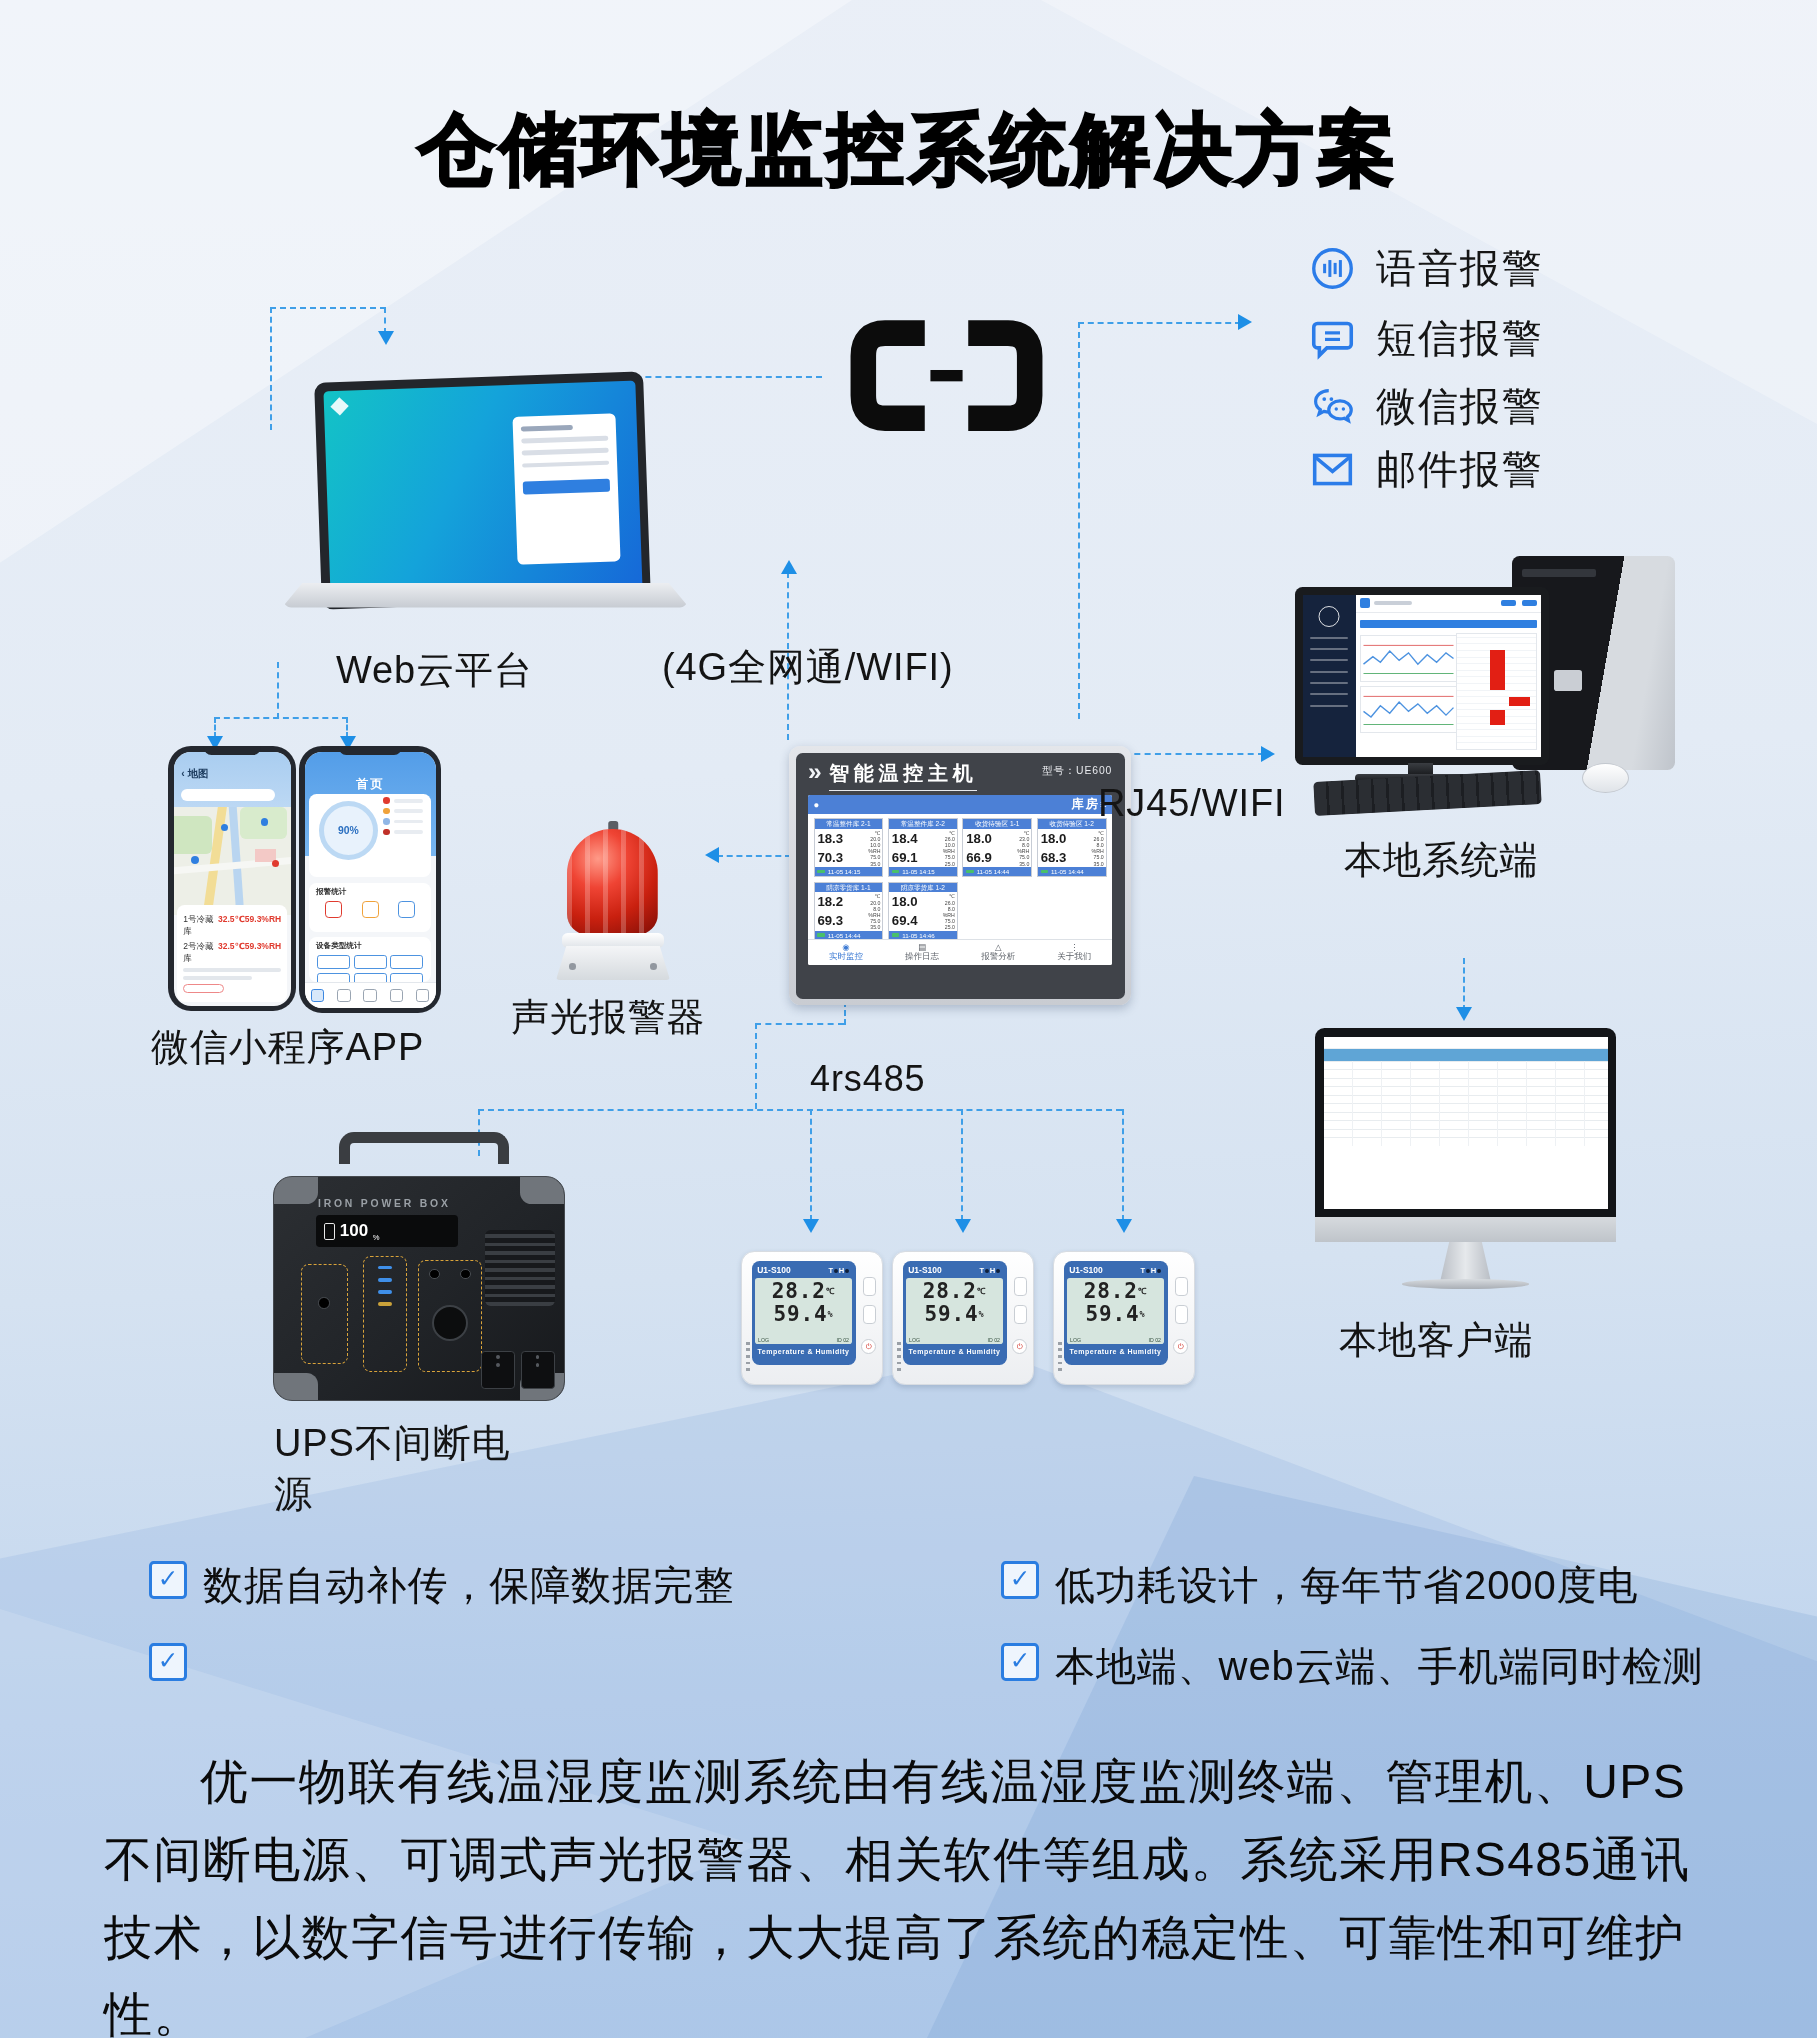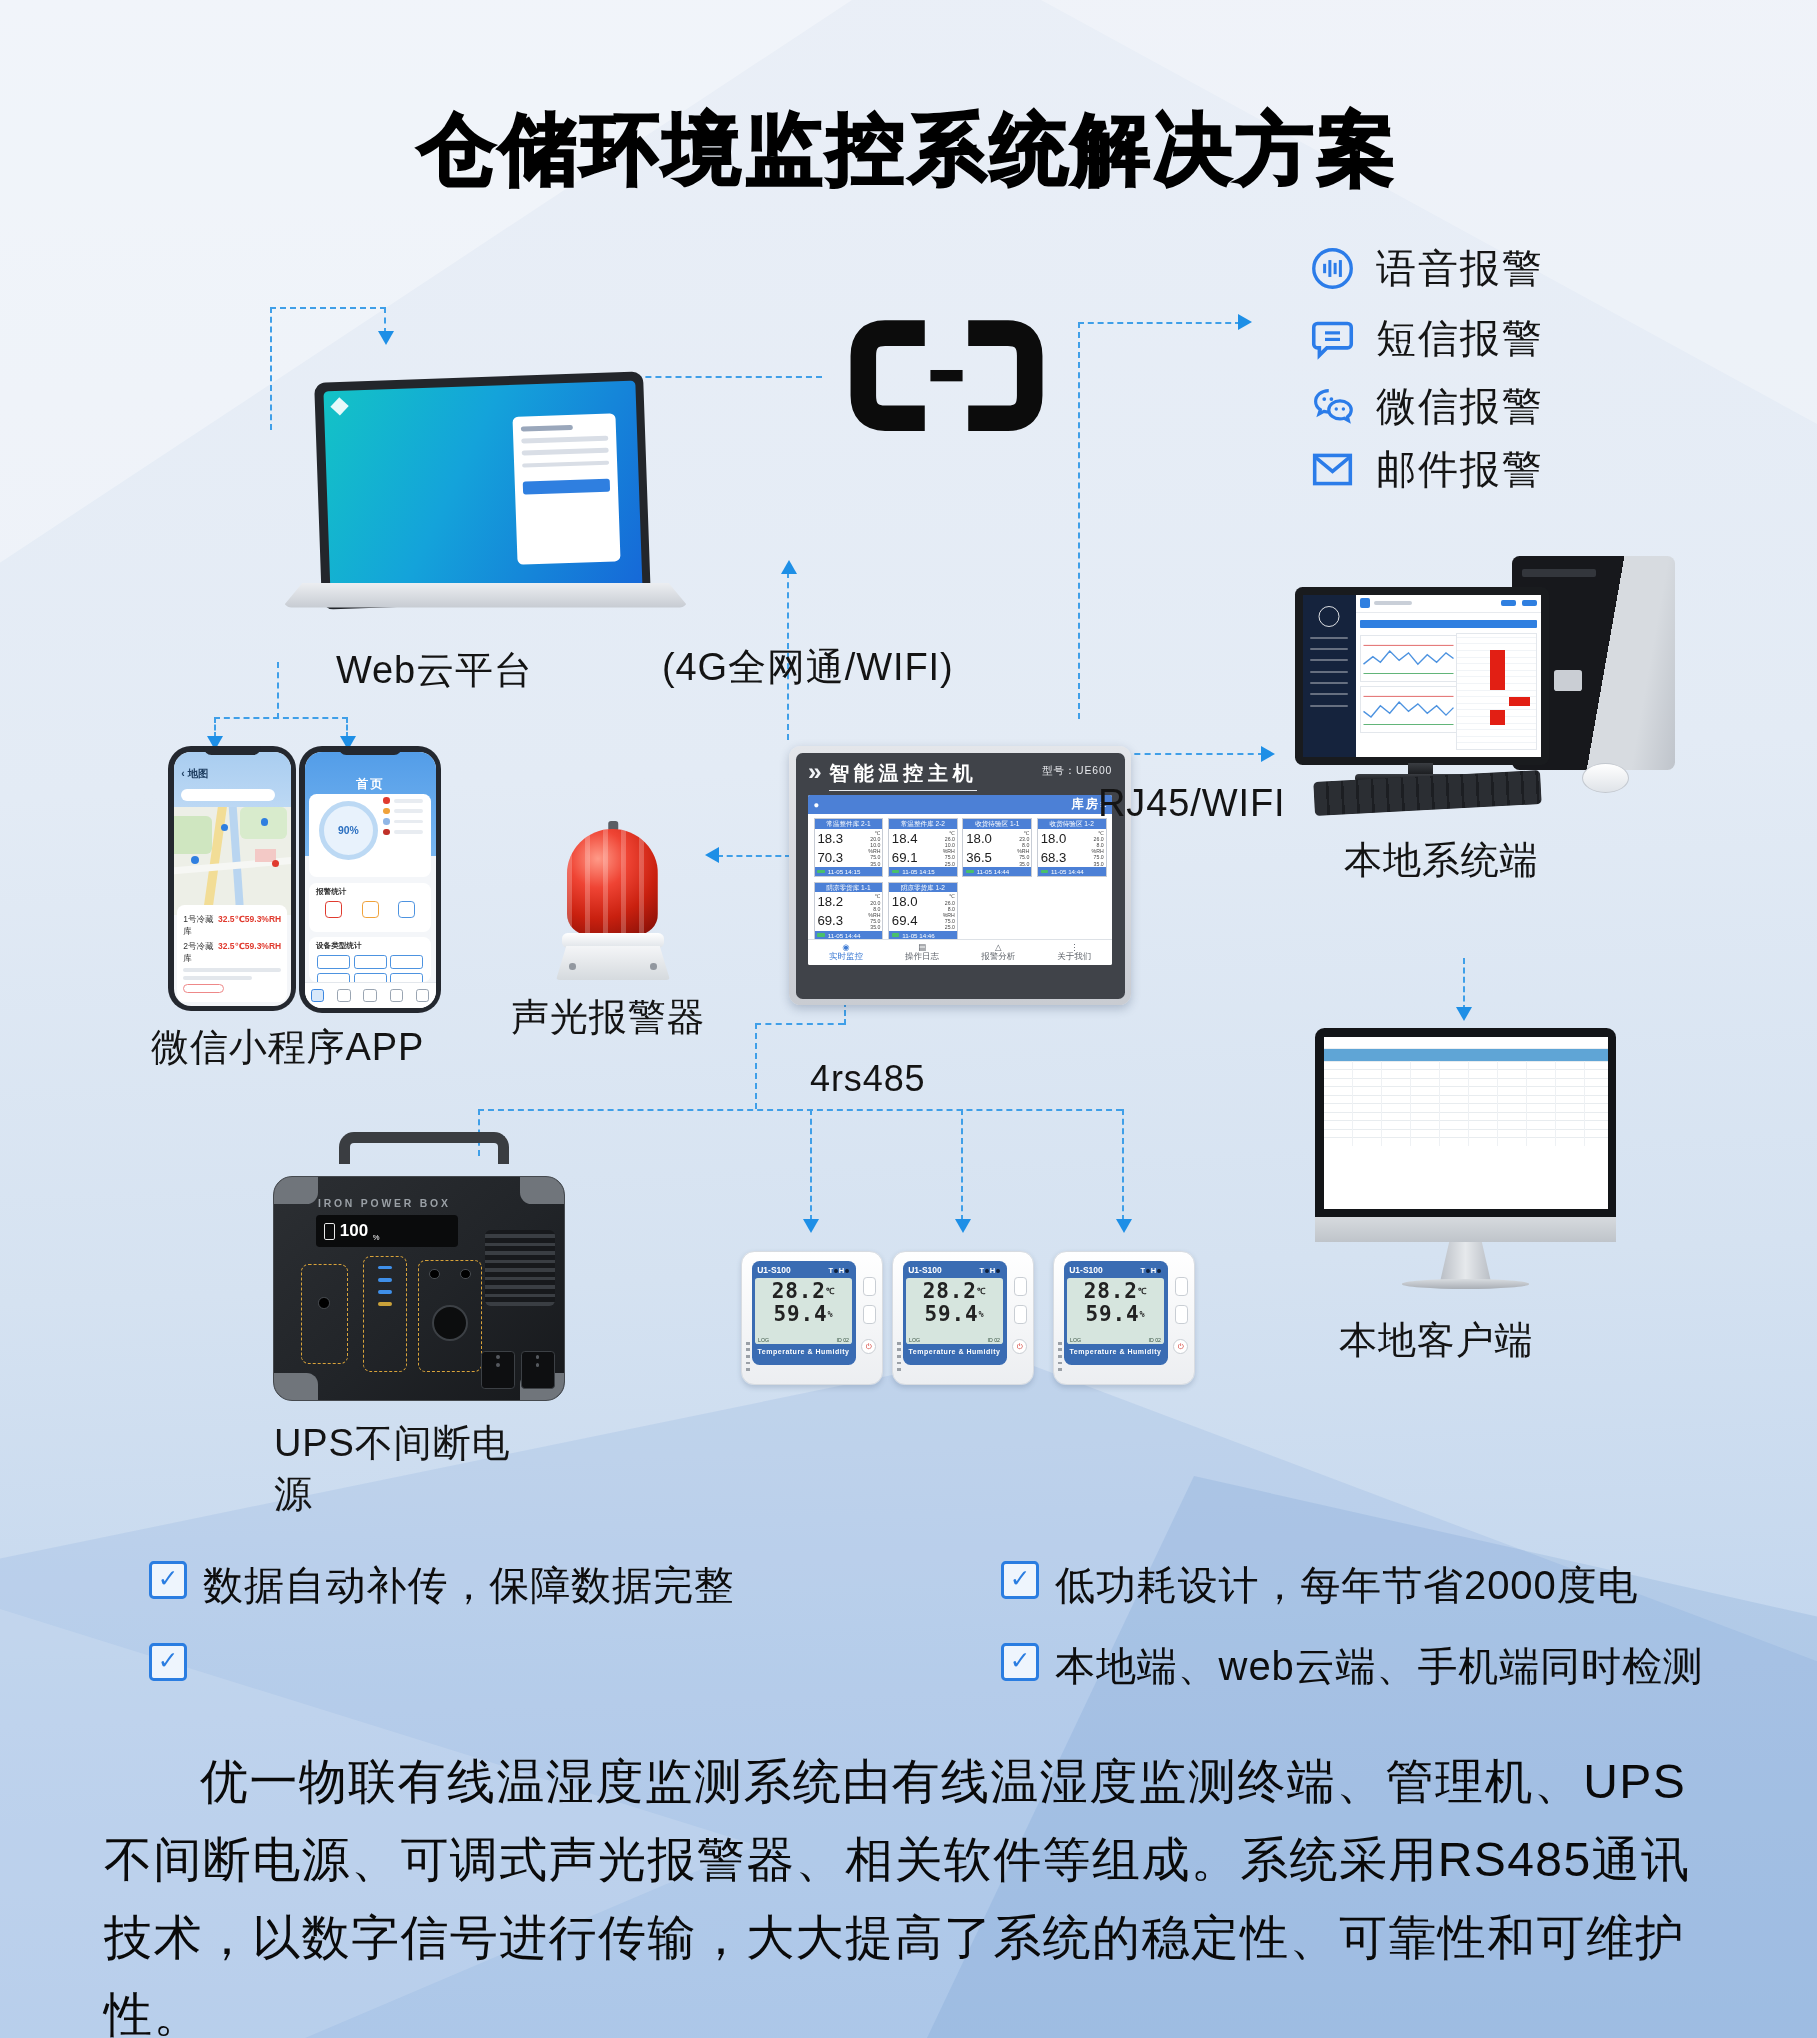--- a/index.html
+++ b/index.html
@@ -85,21 +85,21 @@
   .host-screen{position:absolute;left:12.3px;right:12.3px;top:42px;height:170px;background:#fff;border-radius:1.9px;overflow:hidden;display:flex;flex-direction:column;}
   .zone-bar{height:19px;background:#4c80d6;color:#fff;display:flex;align-items:center;padding:0 5.7px;flex:0 0 auto;}
   .zone-name{flex:1;text-align:right;font-size:12.3px;font-weight:bold;letter-spacing:1.9px;}
   .zone-pin{font-size:9.5px;}
   .zone-menu{font-size:11.4px;}
   .tiles{flex:1;display:grid;grid-template-columns:repeat(4,1fr);grid-auto-rows:59px;gap:4.7px;padding:4.7px 5.7px;}
   .tile{border:0.9px solid #c7ccd5;display:flex;flex-direction:column;background:#fff;}
   .tile-h{background:#4c80d6;color:#fff;font-size:6.6px;height:10.4px;line-height:10.4px;text-align:center;white-space:nowrap;overflow:hidden;}
   .tile-b{flex:1;display:flex;}
   .tile-big{flex:1;display:flex;flex-direction:column;justify-content:space-around;padding-left:2.8px;}
-  .tile-big div{font-size:13.2px;font-weight:normal;color:#1c1c1c;line-height:13.2px;}
+  .tile-big div{font-size:13.2px;font-weight:bold;color:#1c1c1c;line-height:13.2px;}
   .tile-sm{width:21px;font-size:5.2px;color:#444;text-align:right;padding-right:1.9px;line-height:6.2px;padding-top:0.9px;}
   .tile-f{background:#4c80d6;height:10.4px;display:flex;align-items:center;gap:2.8px;padding:0 2.8px;}
   .tile-batt{width:7.6px;height:3.8px;background:#49c06a;border-radius:0.9px;}
   .tile-time{color:#fff;font-size:6.2px;white-space:nowrap;}
   .host-nav{position:absolute;left:0;right:0;bottom:0;height:24.6px;background:#fff;border-top:0.9px solid #dde1e6;display:flex;}
   .host-nav .itm{flex:1;display:flex;flex-direction:column;align-items:center;justify-content:center;font-size:8.5px;color:#5a5f66;line-height:9.5px;}
   .host-nav .itm .ic{font-size:8.5px;}
   .host-nav .itm.active{color:#3d7bd4;}
   
   .tower{position:absolute;left:1512px;top:556px;width:163px;height:214px;border-radius:7.6px;overflow:hidden;background:linear-gradient(100deg,#17181c 0 56%,#d7dbe0 56% 78%,#bfc4cb 100%);}
@@ -447,21 +447,21 @@
                 <span class="tile-batt"></span>
                 <span class="tile-time">11-05 14:15</span>
               </div>
           </div>
 
           <div class="tile">
             <div class="tile-h">收货待验区 1-1</div>
             <div class="tile-b">
                 <div class="tile-big">
                   <div>18.0</div>
-                  <div>36.5</div>
+                  <div>66.9</div>
                 </div>
             <div class="tile-sm"><span>℃</span><br><span>23.0</span><br><span>8.0</span><br><span>%RH</span><br><span>75.0</span><br><span>35.0</span></div>
               </div>
             <div class="tile-f">
                 <span class="tile-batt"></span>
                 <span class="tile-time">11-05 14:44</span>
               </div>
           </div>
 
           <div class="tile">

